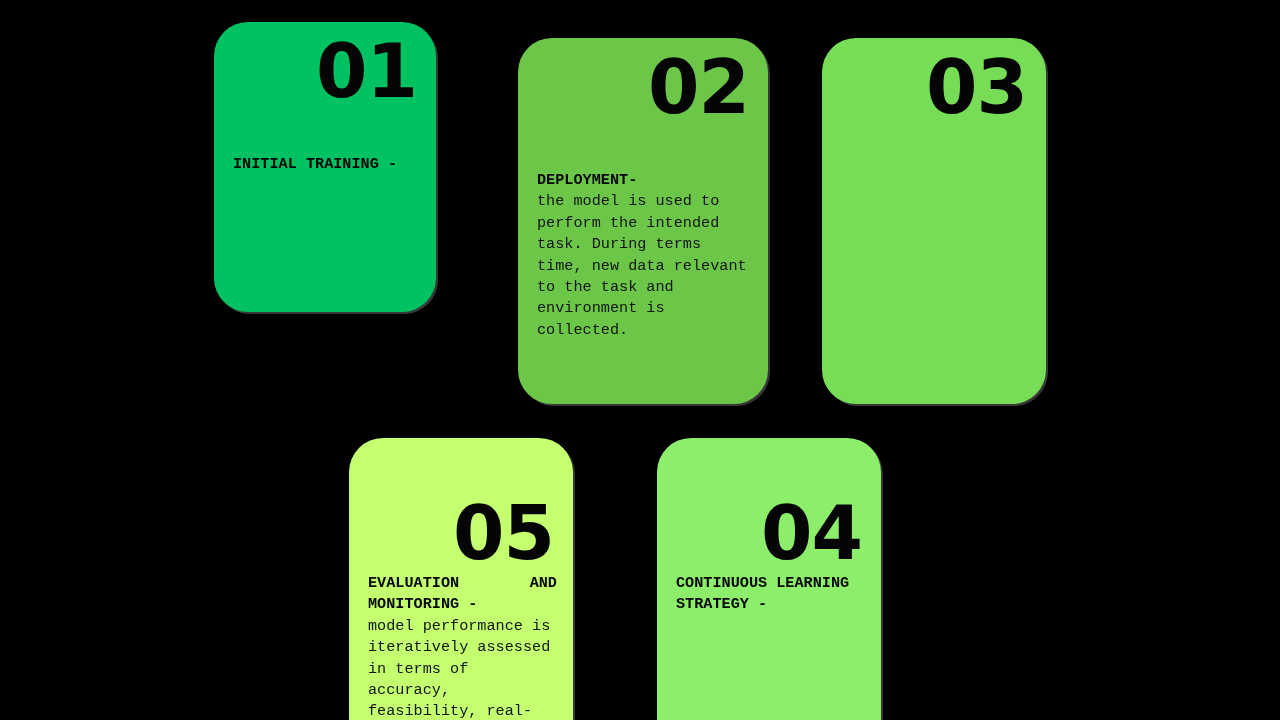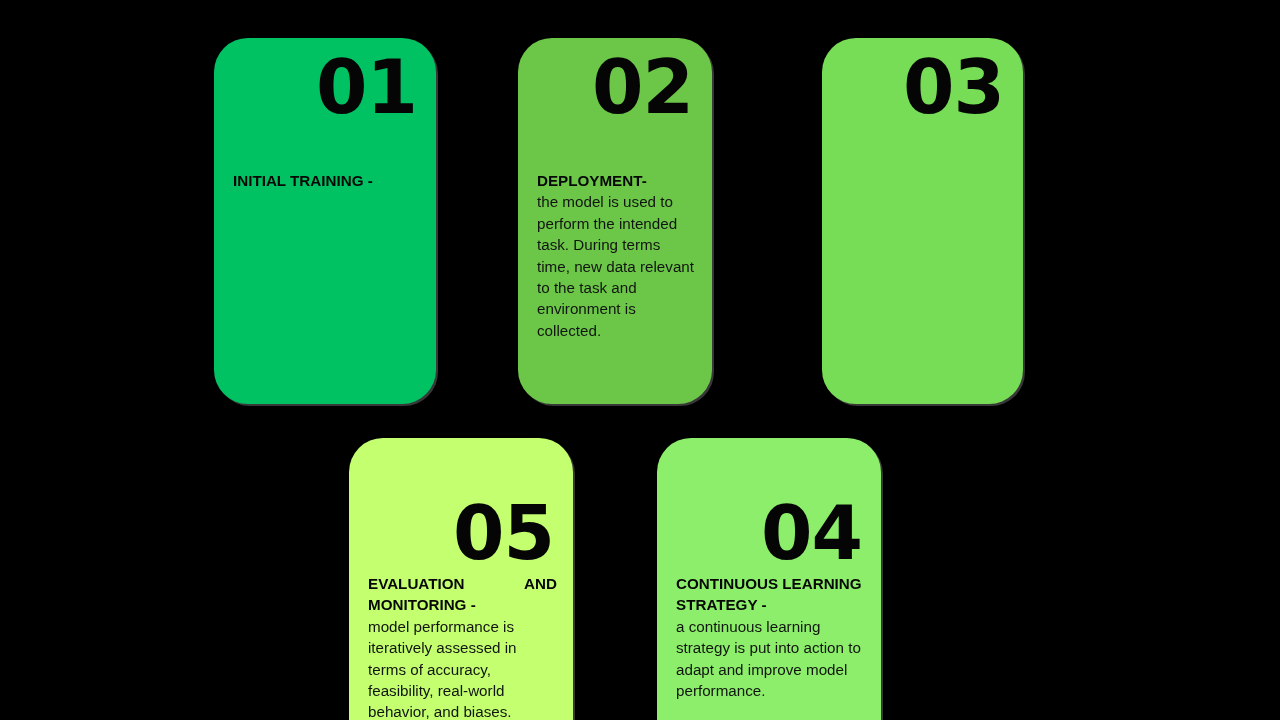--- a/index.html
+++ b/index.html
@@ -49,38 +49,38 @@
     margin: 0;
   }
 
   .card-body {
     position: absolute;
     left: 19px;
     right: 16px;
     font-size: 15.2px;
     line-height: 21.4px;
     color: #111511;
-    font-family: Liberation Sans, sans-serif;
+    font-family: Liberation Mono, monospace;
   }
 
   .card-heading {
     font-weight: 700;
     color: #060806;
     display: block;
   }
 
   .card-text {
     font-weight: 400;
     display: inline;
   }
 
   
-  #card-01 { left: 214px; top: 38px;  width: 222px; height: 366px; padding-left: 47px; }
-  #card-02 { left: 518px; top: 38px;  width: 194px; height: 366px; }
-  #card-03 { left: 822px; top: 38px;  width: 201px; height: 366px; }
+  #card-01 { left: 214px; top: 22px;  width: 222px; height: 290px; padding-left: 47px; }
+  #card-02 { left: 518px; top: 38px;  width: 250px; height: 366px; }
+  #card-03 { left: 822px; top: 38px;  width: 224px; height: 366px; }
   #card-05 { left: 349px; top: 438px; width: 224px; height: 330px; }
   #card-04 { left: 657px; top: 438px; width: 224px; height: 330px; }
 
   #card-01 .card-body,
   #card-02 .card-body,
   #card-03 .card-body { top: 132px; }
 
   #card-05 .card-body,
   #card-04 .card-body { top: 135px; }
 
@@ -138,18 +138,17 @@
         <span class="card-text">model performance is iteratively assessed in terms of accuracy, feasibility, real-world behavior, and biases.</span>
       </div>
     </div>
   </div>
 
   <div class="card" id="card-04" style="background: rgb(140, 238, 106);">
     <div class="card-inner">
       <div class="card-number">04</div>
       <div class="card-body">
         <span class="card-heading">CONTINUOUS LEARNING STRATEGY -</span>
-        <span class="card-text">a continuous learning strategy is put into action to adapt and improve model performance.</span>
       </div>
     </div>
   </div>
 
 </div>
 
 </body></html>

